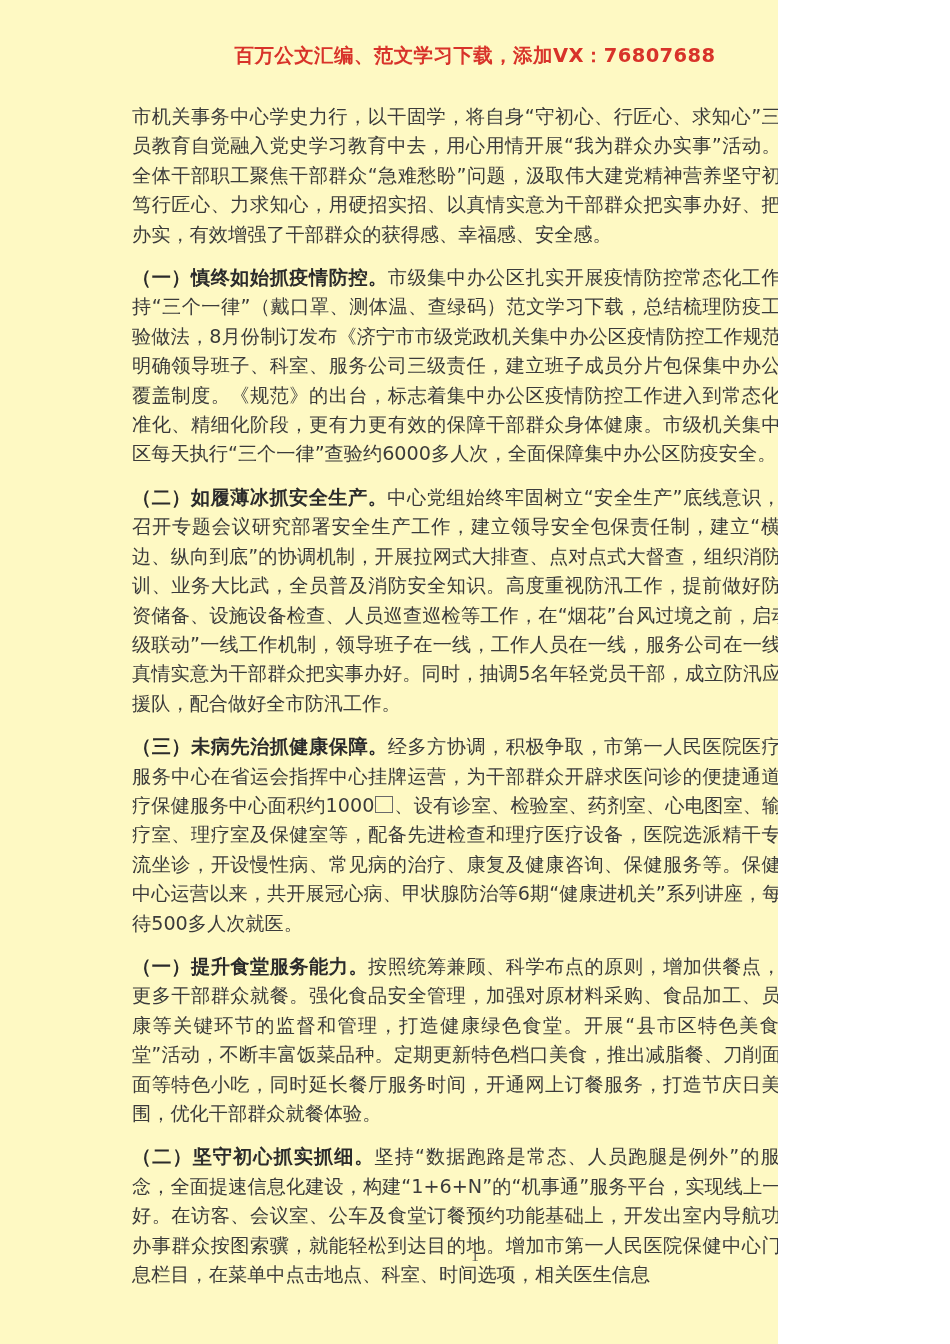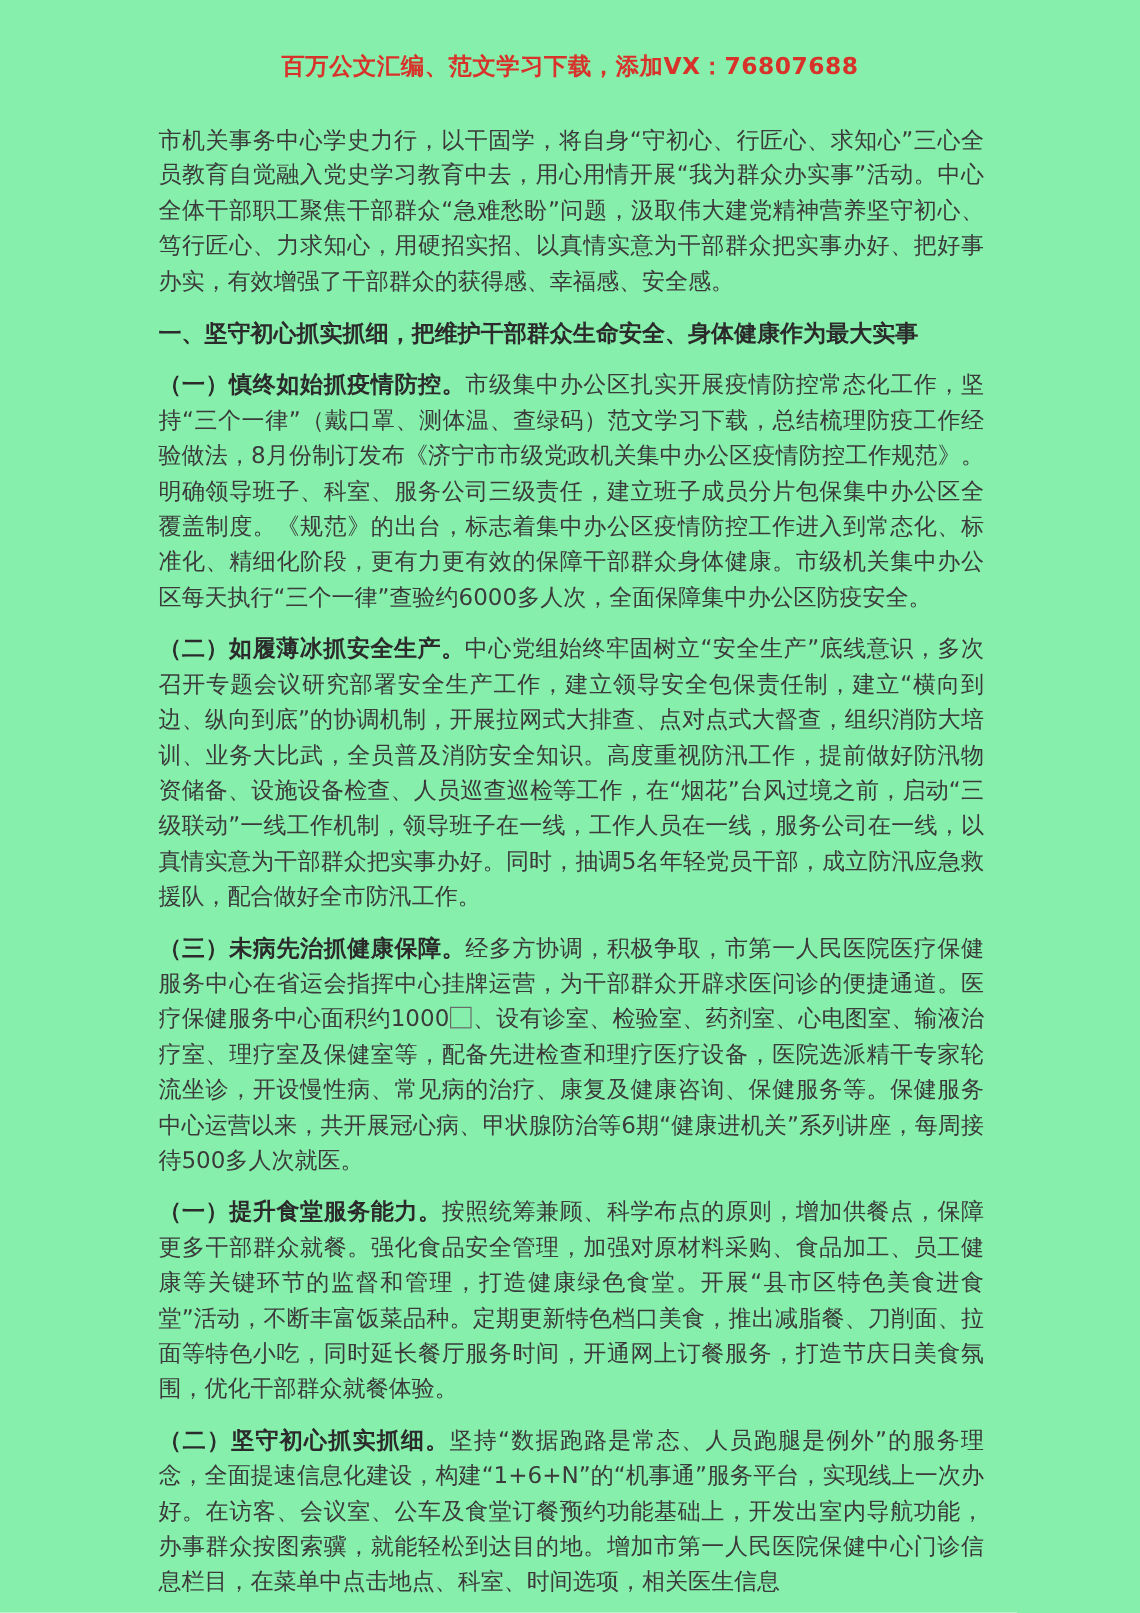--- a/index.html
+++ b/index.html
@@ -5,23 +5,23 @@
   html, body {
     margin: 0;
     padding: 0;
     background: #ffffff;
   }
   body {
     font-family: "Liberation Sans", "DejaVu Sans", sans-serif;
   }
   .page {
     position: relative;
-    width: 950px;
+    width: 778px;
     height: 1344px;
-    background: #86efac;
+    background: #fef9c3;
     overflow: hidden;
     box-sizing: border-box;
   }
   .watermark-header {
     position: absolute;
     left: 0;
     top: 42px;
     width: 950px;
     text-align: center;
     color: #d8332a;
@@ -88,21 +88,20 @@
 <body>
 
 <div class="page">
 
   <div class="watermark-header">百万公文汇编、范文学习下载，添加VX：76807688</div>
 
   <div class="body-wrap">
 
     <p class="para indent2">市机关事务中心学史力行，以干固学，将自身“守初心、行匠心、求知心”三心全员教育自觉融入党史学习教育中去，用心用情开展“我为群众办实事”活动。中心全体干部职工聚焦干部群众“急难愁盼”问题，汲取伟大建党精神营养坚守初心、笃行匠心、力求知心，用硬招实招、以真情实意为干部群众把实事办好、把好事办实，有效增强了干部群众的获得感、幸福感、安全感。</p>
 
-    <p class="para heading-lvl1">一、坚守初心抓实抓细，把维护干部群众生命安全、身体健康作为最大实事</p>
 
     <p class="para indent2"><span class="lead-bold">（一）慎终如始抓疫情防控。</span><span>市级集中办公区扎实开展疫情防控常态化工作，坚持“三个一律”（戴口罩、测体温、查绿码）范文学习下载，总结梳理防疫工作经验做法，8月份制订发布《济宁市市级党政机关集中办公区疫情防控工作规范》。明确领导班子、科室、服务公司三级责任，建立班子成员分片包保集中办公区全覆盖制度。《规范》的出台，标志着集中办公区疫情防控工作进入到常态化、标准化、精细化阶段，更有力更有效的保障干部群众身体健康。市级机关集中办公区每天执行“三个一律”查验约6000多人次，全面保障集中办公区防疫安全。</span></p>
 
     <p class="para indent2"><span class="lead-bold">（二）如履薄冰抓安全生产。</span><span>中心党组始终牢固树立“安全生产”底线意识，多次召开专题会议研究部署安全生产工作，建立领导安全包保责任制，建立“横向到边、纵向到底”的协调机制，开展拉网式大排查、点对点式大督查，组织消防大培训、业务大比武，全员普及消防安全知识。高度重视防汛工作，提前做好防汛物资储备、设施设备检查、人员巡查巡检等工作，在“烟花”台风过境之前，启动“三级联动”一线工作机制，领导班子在一线，工作人员在一线，服务公司在一线，以真情实意为干部群众把实事办好。同时，抽调5名年轻党员干部，成立防汛应急救援队，配合做好全市防汛工作。</span></p>
 
     <p class="para indent2"><span class="lead-bold">（三）未病先治抓健康保障。</span><span>经多方协调，积极争取，市第一人民医院医疗保健服务中心在省运会指挥中心挂牌运营，为干部群众开辟求医问诊的便捷通道。医疗保健服务中心面积约1000</span><span class="missing-glyph"></span><span>、设有诊室、检验室、药剂室、心电图室、输液治疗室、理疗室及保健室等，配备先进检查和理疗医疗设备，医院选派精干专家轮流坐诊，开设慢性病、常见病的治疗、康复及健康咨询、保健服务等。保健服务中心运营以来，共开展冠心病、甲状腺防治等6期“健康进机关”系列讲座，每周接待500多人次就医。</span></p>
 
 
     <p class="para indent2"><span class="lead-bold">（一）提升食堂服务能力。</span><span>按照统筹兼顾、科学布点的原则，增加供餐点，保障更多干部群众就餐。强化食品安全管理，加强对原材料采购、食品加工、员工健康等关键环节的监督和管理，打造健康绿色食堂。开展“县市区特色美食进食堂”活动，不断丰富饭菜品种。定期更新特色档口美食，推出减脂餐、刀削面、拉面等特色小吃，同时延长餐厅服务时间，开通网上订餐服务，打造节庆日美食氛围，优化干部群众就餐体验。</span></p>
 

